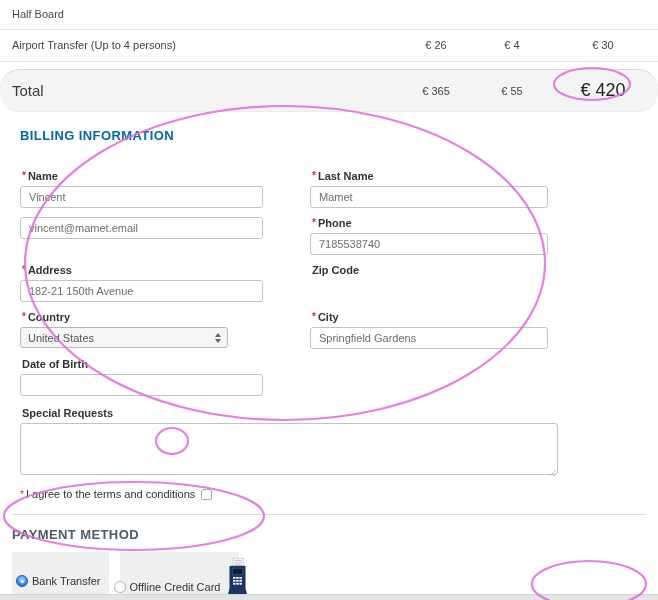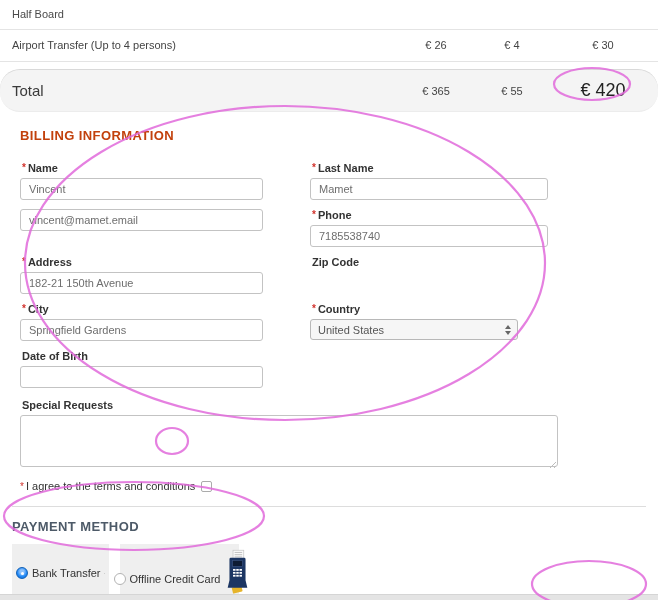--- a/index.html
+++ b/index.html
@@ -17,21 +17,21 @@
   .pcell.c2 { width:72px; text-align:center; }
   .pcell.c3 { width:110px; text-align:center; }
   .prow.totalrow { margin-top:7px; background:#f4f4f4; border-top:1px solid #d9d9d9; border-bottom:1px solid #ececec; padding:10px 0;border-radius:20px; }
   .totalrow .plabel { font-size:15px; color:#3a3a3a; }
   .totalrow .c1, .totalrow .c2 { font-size:11px; color:#444; }
   .totalrow .c3 { font-size:18px; color:#222; }
 
   
   .billing { padding:16px 0 0 20px; }
   .sec-heading { font-size:13px; font-weight:bold; letter-spacing:.4px; }
-  .billing .sec-heading { color:#c2410c; margin-bottom:19px; }
+  .billing .sec-heading { color:#0369a1; margin-bottom:27px; }
   .formgrid { display:grid; grid-template-columns:243px 238px; column-gap:47px; }
   .field { margin-bottom:9px; }
   .field label { display:block; font-size:11px; font-weight:bold; color:#333; margin:0 0 4px 2px; }
   .req { color:#d2322c; font-size:10px; vertical-align:top; margin-right:2px; }
   .field input[type="text"] {
     width:100%; height:22px; border:1px solid #c3c3c3; border-radius:3px;
     padding:0 8px; font-family:"Liberation Sans", sans-serif; font-size:11px; color:#6e6e6e; background:#fff;
   }
   .selectwrap { position:relative; width:208px; }
   .selectwrap select {
@@ -121,34 +121,34 @@
 
       <div class="field">
         <label><span class="req">*</span><span>Address</span></label>
         <input type="text" value="182-21 150th Avenue" style="">
       </div>
       <div class="field">
         <label><span>Zip Code</span></label>
       </div>
 
       <div class="field">
-        <label><span class="req">*</span><span>City</span></label>
-        <input type="text" value="Springfield Gardens" style="">
-      </div>
-      <div class="field">
         <label><span class="req">*</span><span>Country</span></label>
         <div class="selectwrap">
           <select>
             <option>United States</option>
           </select>
           <span class="sel-arrows">
               <i class="up"></i>
               <i class="down"></i>
             </span>
         </div>
+      </div>
+      <div class="field">
+        <label><span class="req">*</span><span>City</span></label>
+        <input type="text" value="Springfield Gardens" style="">
       </div>
 
       <div class="field">
         <label><span>Date of Birth</span></label>
         <input type="text" value="" style="">
       </div>
       <div></div>
     </div>
 
     <div class="field wide-field">

